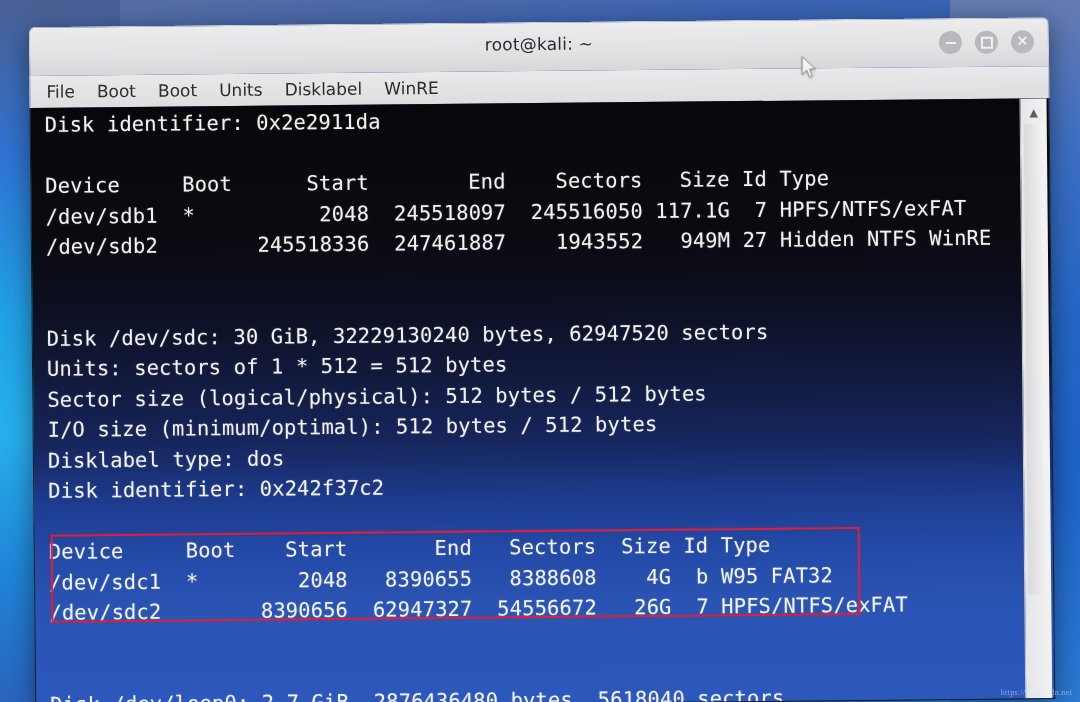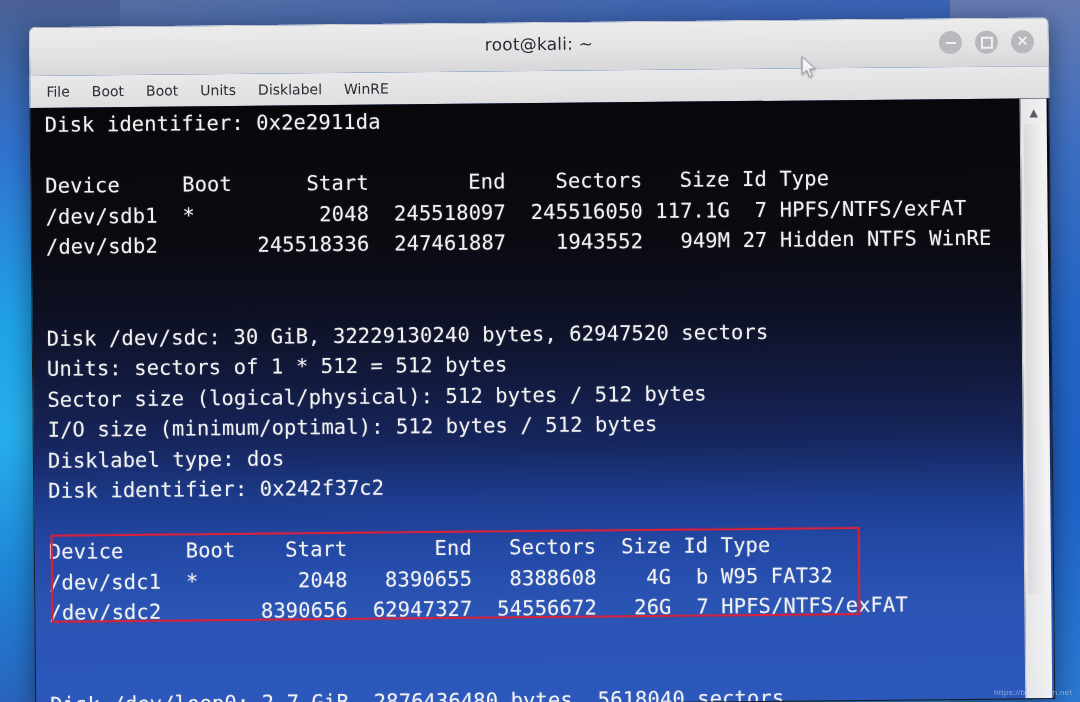--- a/index.html
+++ b/index.html
@@ -64,21 +64,21 @@
   .wbtn .sq{width:8px;height:8px;border:2px solid #f2f2f4;display:block;}
   .wbtn .x{font-size:15px;font-weight:bold;transform:translateY(-1px);}
 
   #menubar{
     position:relative;height:32px;
     background:linear-gradient(180deg,#e9e9eb 0%,#dededf 100%);
     border-left:1px solid #cfcfd2;border-right:1px solid #cfcfd2;
     display:flex;align-items:center;padding-left:16px;
   }
   .menu-item{
-    font-family:"DejaVu Sans",sans-serif;font-size:14px;color:#2c2c32;
+    font-family:"DejaVu Sans",sans-serif;font-size:17px;color:#2c2c32;
     margin-right:22px;cursor:default;text-align:center;
   }
 
   
   #pointer{
     position:absolute;left:772px;top:36px;width:18px;height:26px;z-index:40;
     filter:drop-shadow(0 1px 1px rgba(0,0,0,.25));
   }
 
   
@@ -132,21 +132,21 @@
     color:#5b5b61;font-size:11px;font-family:"DejaVu Sans",sans-serif;
   }
   #sb-thumb{
     position:absolute;left:3px;right:3px;top:26px;height:470px;
     background:linear-gradient(90deg,#dadadd,#f4f4f5);border-radius:3px;
   }
 
   
   #watermark{
     position:absolute;right:8px;bottom:5px;z-index:50;
-    font-family:Liberation Sans, sans-serif;font-size:8px;
+    font-family:Liberation Serif, serif;font-size:8px;
     color:rgba(210,225,245,.55);letter-spacing:.3px;padding-left:33px;
   }
 </style>
 </head>
 <body>
 
 <div id="desktop">
   <div class="swirl s1"></div>
   <div class="swirl s2"></div>
   <div class="swirl s3"></div>

